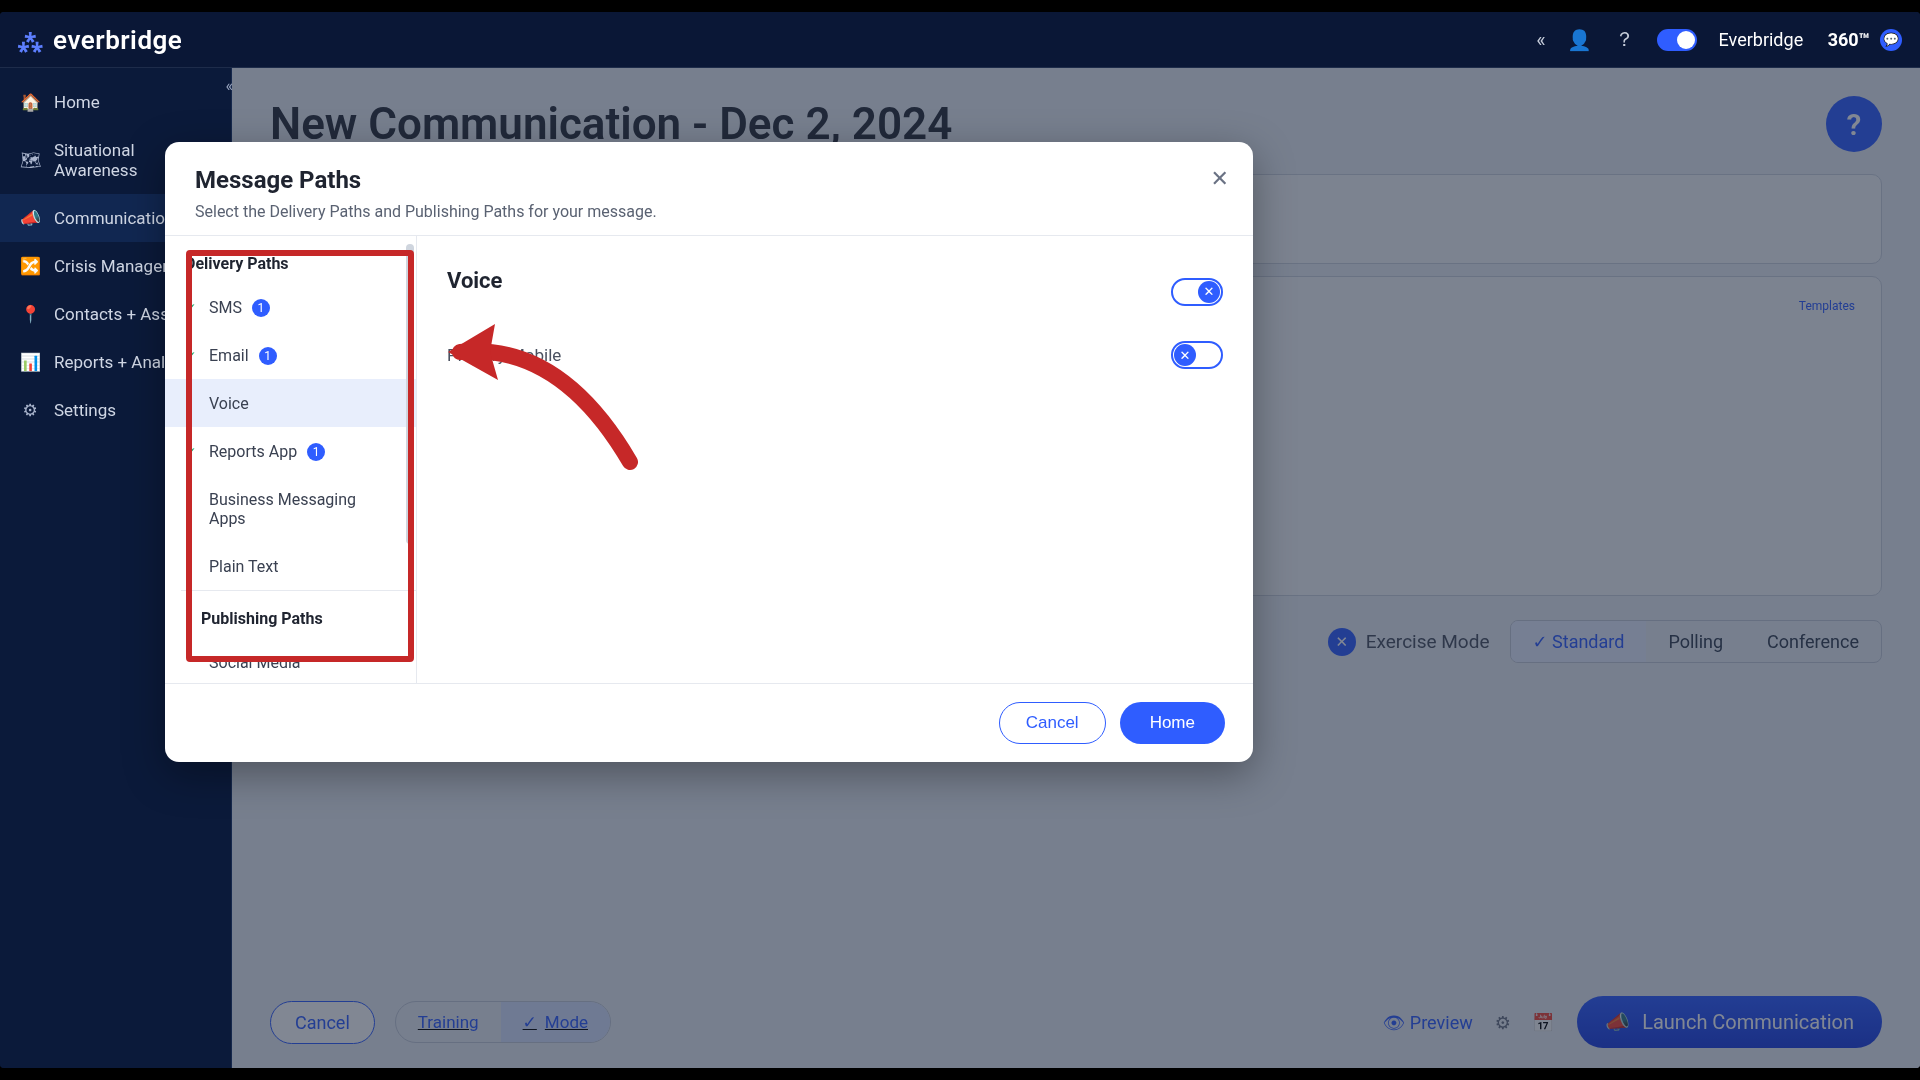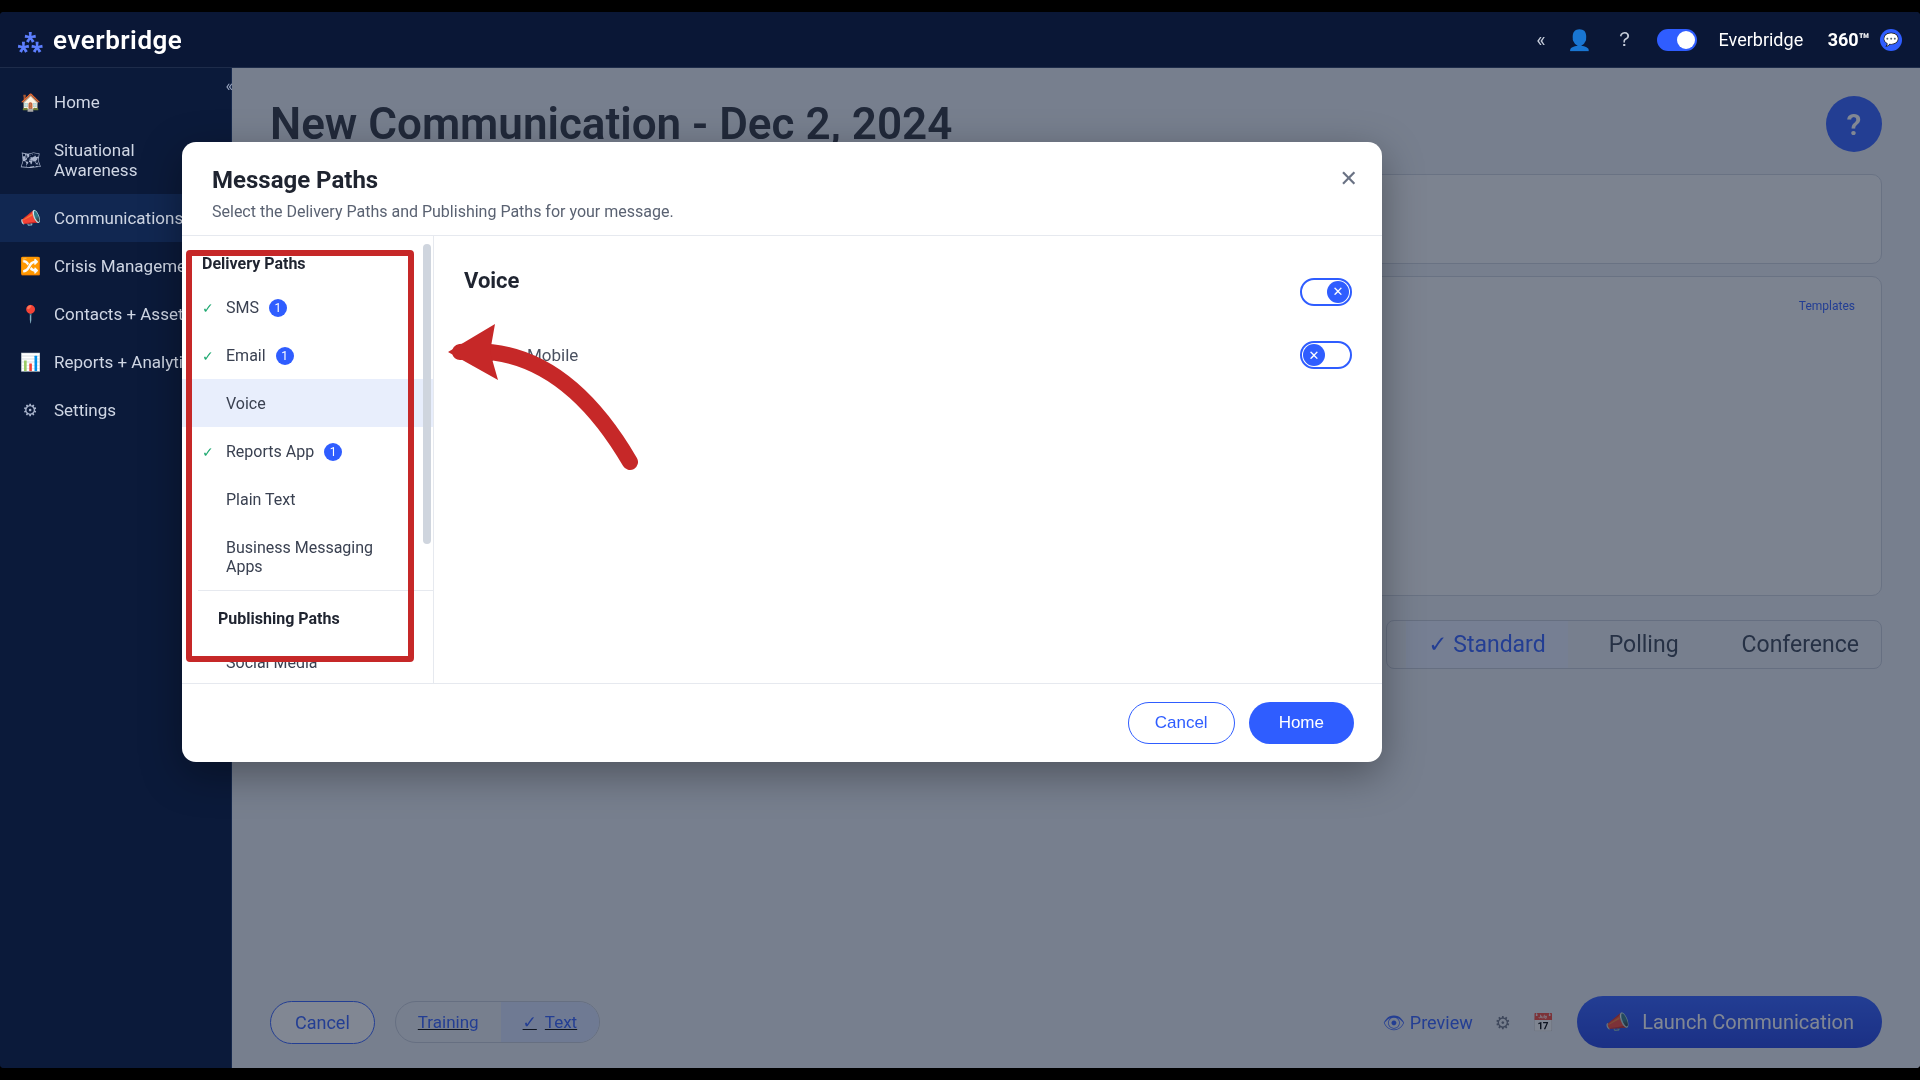--- a/index.html
+++ b/index.html
@@ -79,32 +79,32 @@
   .btn{padding:10px 24px;border-radius:24px;font-size:18px;cursor:pointer;border:1px solid transparent;}
   .btn-outline{border-color:#2f5dff;color:#2f5dff;background:#fff;}
   .seg{display:inline-flex;border:1px solid #c3cad8;border-radius:24px;overflow:hidden;text-decoration:underline;}
   .seg .seg-btn{padding:10px 22px;font-size:17px;color:#2f5dff;display:flex;gap:8px;align-items:center;}
   .seg .seg-btn.active{background:#d7e2ff;}
   .right-actions{display:flex;align-items:center;gap:22px;color:#2f5dff;font-size:18px;margin-left:12px;}
   .launch-btn{background:linear-gradient(#2f5dff,#1e3fe0);color:#fff;border-radius:28px;padding:14px 28px;display:flex;gap:12px;align-items:center;font-size:20px;}
   .mode-chip{display:flex;align-items:center;gap:10px;color:#4a5160;font-size:19px;}
   .mode-x{width:28px;height:28px;border-radius:50%;background:#2f5dff;color:#fff;display:flex;align-items:center;justify-content:center;font-size:15px;}
   .tabs{display:flex;border:1px solid #c3cad8;border-radius:8px;overflow:hidden;}
-  .tab{padding:10px 22px;color:#354052;font-size:23px;margin-left:19px;}
+  .tab{padding:10px 22px;color:#354052;font-size:18px;}
   .tab.active{background:#e7edff;color:#2f5dff;}
   .tab.active::before{content:"✓ ";}
 
   
   .backdrop{position:absolute;inset:0;background:rgba(26,36,58,.55);}
 
   
   .modal{
     position:absolute;
-    left:182px; top:130px;
-    width:1200px; height:620px;
+    left:165px; top:130px;
+    width:1088px; height:620px;
     background:#fff;border-radius:14px;
     box-shadow:0 12px 40px rgba(0,0,0,.35);
     display:flex;flex-direction:column;
     overflow:hidden;
   }
   .modal-head{padding:24px 30px 14px;border-bottom:1px solid #e6e9ef;position:relative;}
   .modal-title{font-size:24px;font-weight:700;color:#1f2430;}
   .modal-sub{font-size:16px;color:#5a6272;margin-top:8px;}
   .modal-close{position:absolute;right:24px;top:24px;color:#6a7284;font-size:22px;cursor:pointer;}
   .modal-body{flex:1;display:flex;overflow:hidden;}
@@ -230,21 +230,21 @@
         </div>
       </div>
 
       <div class="bottom-bar">
         <div style="display:flex;align-items:center;gap:20px;">
           <span class="btn btn-outline">Cancel</span>
           <span class="seg">
             <span class="seg-btn">Training</span>
             <span class="seg-btn active">
               <span>✓</span>
-              <span>Text</span>
+              <span>Mode</span>
             </span>
           </span>
         </div>
         <div class="right-actions">
           <span>
             <span>👁</span>
             <span>Preview</span>
           </span>
           <span style="color:#6a7284">⚙</span>
           <span style="color:#6a7284">📅</span>
@@ -283,25 +283,25 @@
               <span class="mp-check"></span>
               <span>Voice</span>
             </div>
             <div class="mp-item">
               <span class="mp-check">✓</span>
               <span>Reports App</span>
               <span class="mp-badge">1</span>
             </div>
             <div class="mp-item">
               <span class="mp-check"></span>
+              <span>Business Messaging Apps</span>
+            </div>
+            <div class="mp-item">
+              <span class="mp-check"></span>
               <span>Plain Text</span>
-            </div>
-            <div class="mp-item">
-              <span class="mp-check"></span>
-              <span>Business Messaging Apps</span>
             </div>
           </div>
         <div class="mp-section-title" style="border-top:1px solid #e6e9ef;margin-left:16px;">Publishing Paths</div>
         <div id="publishing-list">
             <div class="mp-item">
               <span class="mp-check"></span>
               <span>Social Media</span>
             </div>
           </div>
         <div class="mp-scrollbar"></div>

